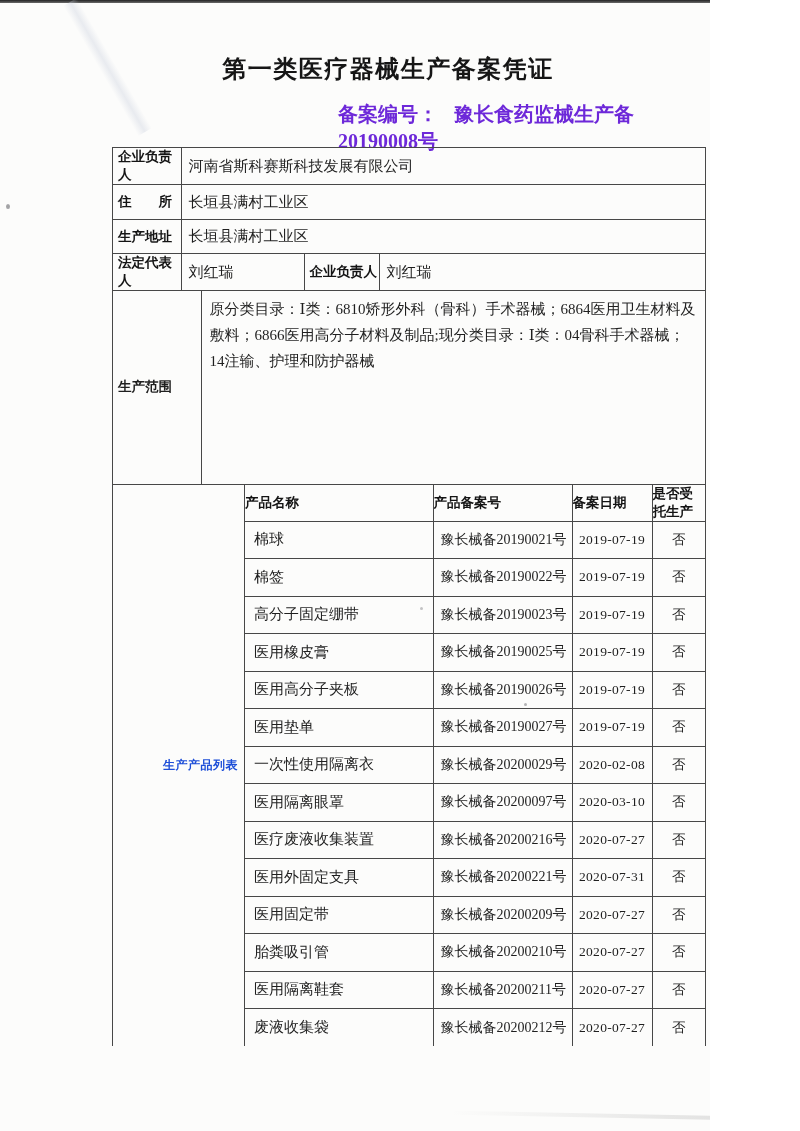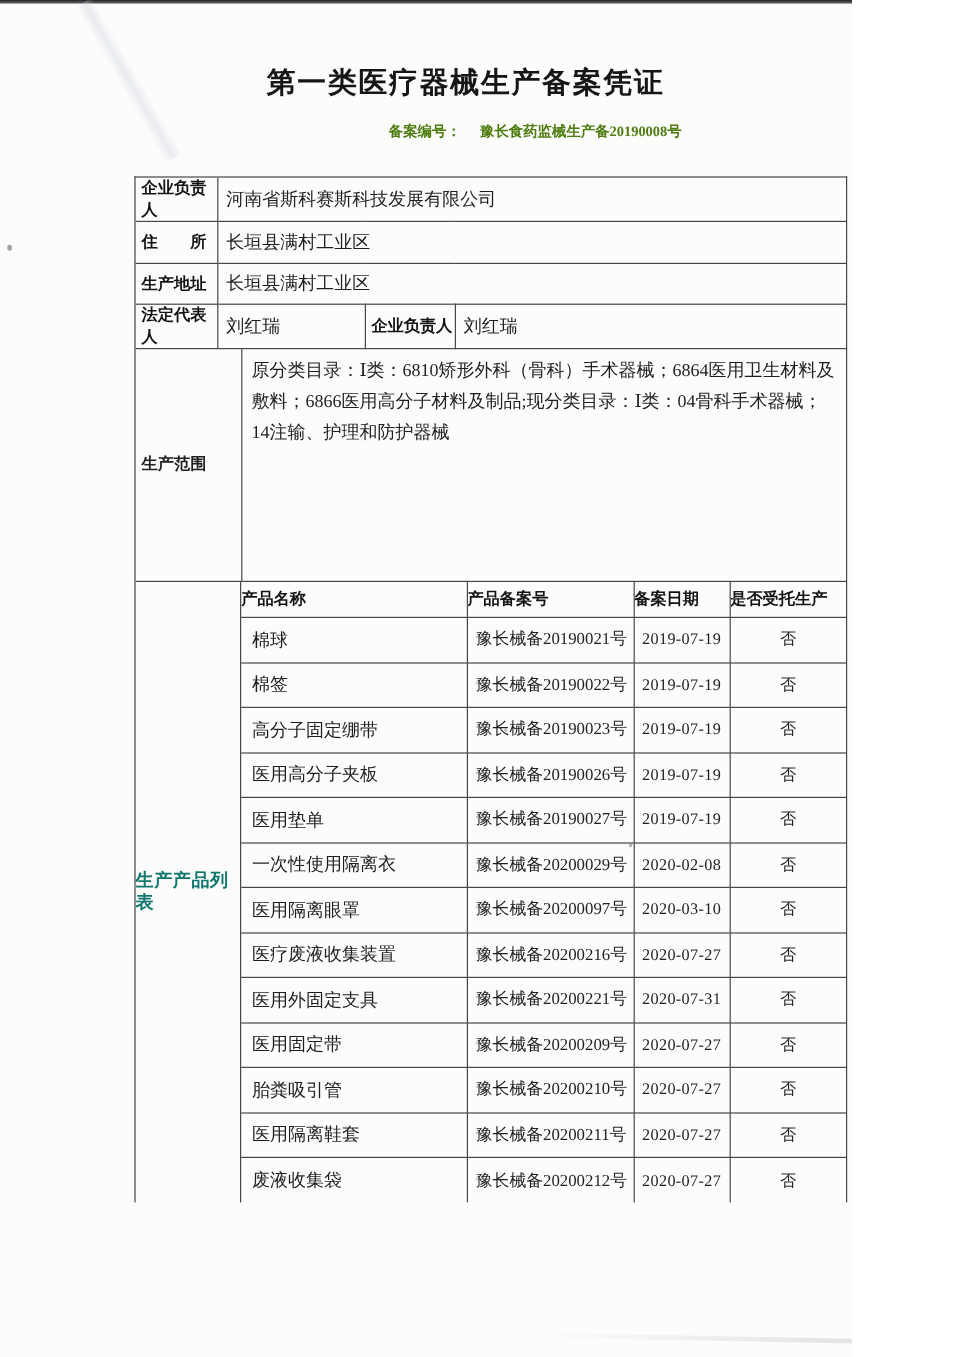--- a/index.html
+++ b/index.html
@@ -16,42 +16,42 @@
   .scan-shadow-bottom { position:absolute; left:450px; top:1114px; width:350px; height:4px;
                  transform:rotate(1.1deg);
                  background:linear-gradient(to right,rgba(140,140,140,0),rgba(140,140,140,0.30)); }
   .speck1 { position:absolute; left:6px; top:204px; width:4px; height:5px; border-radius:50%; background:rgba(90,90,95,0.55); }
   .speck2 { position:absolute; left:524px; top:703px; width:3px; height:3px; border-radius:50%; background:rgba(90,90,95,0.45); }
   .speck3 { position:absolute; left:420px; top:607px; width:3px; height:3px; border-radius:50%; background:rgba(90,90,95,0.35); }
 
   .title { position:absolute; left:0; top:53px; width:776px; text-align:center;
            font-size:24px; font-weight:bold; letter-spacing:1.5px; color:#161616; }
 
-  .filing-line { position:absolute; left:324px; top:101px; font-size:12px; font-weight:bold; color:#4d7c0f; }
+  .filing-line { position:absolute; left:338px; top:101px; font-size:20px; font-weight:bold; color:#6d28d9; }
   .filing-line .gap { display:inline-block; width:16px; }
 
   .doc-table { position:absolute; left:112px; top:147px; width:594px;
                border:1.7px solid #474747; border-bottom:none; background:rgba(255,255,255,0.0); }
   table { border-collapse:collapse; width:100%; table-layout:fixed; }
   td, th { border-right:1.7px solid #474747; border-bottom:1.7px solid #474747;
            font-weight:normal; overflow:hidden; }
   td:last-child, th:last-child { border-right:none; }
 
   .lbl { font-weight:bold; font-size:13.5px; padding-left:5px; color:#141414; }
   .val { font-size:15px; padding-left:7px; }
 
   .r1 { height:34px; } .r2 { height:35px; } .r3 { height:34px; } .r4 { height:34px; }
   .scope-row { height:193px; }
   .scope-lbl { font-weight:bold; font-size:13.5px; padding-left:5px; vertical-align:middle; }
   .scope-val { vertical-align:top; padding:5px 8px 0 8px; font-size:15px; line-height:26px; }
 
   .products-row { display:flex; }
   .products-label-cell { width:88px; flex:0 0 88px; border-right:1.7px solid #474747;
         display:flex; align-items:center; justify-content:center;
-        font-weight:bold; font-size:15px; color:#0f766e; letter-spacing:0.5px; }
+        font-weight:bold; font-size:12px; color:#1d4ed8; letter-spacing:0.5px;margin-left:44px; }
   .products-table-wrap { flex:1; }
   .products-table tr.hdr th { height:30px; font-weight:bold; font-size:13.5px; text-align:left; color:#141414; }
   .products-table tr.prow td { height:37.5px; }
   .pname { font-size:15px; text-align:left; padding-left:9px; }
   .precord { font-size:14px; text-align:left; padding-left:7px; }
   .pdate { font-size:13.5px; text-align:center; letter-spacing:0.3px; }
   .pent { font-size:13.5px; text-align:center; }
   .products-table tr:last-child td { border-bottom:none; }
 
   .stamp { position:absolute; left:700px; top:758px; width:190px; height:190px;
@@ -148,20 +148,26 @@
             <td class="pdate">2019-07-19</td>
             <td class="pent">否</td>
           </tr>
           <tr class="prow">
             <td class="pname">高分子固定绷带</td>
             <td class="precord">豫长械备20190023号</td>
             <td class="pdate">2019-07-19</td>
             <td class="pent">否</td>
           </tr>
           <tr class="prow">
+            <td class="pname">医用橡皮膏</td>
+            <td class="precord">豫长械备20190025号</td>
+            <td class="pdate">2019-07-19</td>
+            <td class="pent">否</td>
+          </tr>
+          <tr class="prow">
             <td class="pname">医用高分子夹板</td>
             <td class="precord">豫长械备20190026号</td>
             <td class="pdate">2019-07-19</td>
             <td class="pent">否</td>
           </tr>
           <tr class="prow">
             <td class="pname">医用垫单</td>
             <td class="precord">豫长械备20190027号</td>
             <td class="pdate">2019-07-19</td>
             <td class="pent">否</td>

